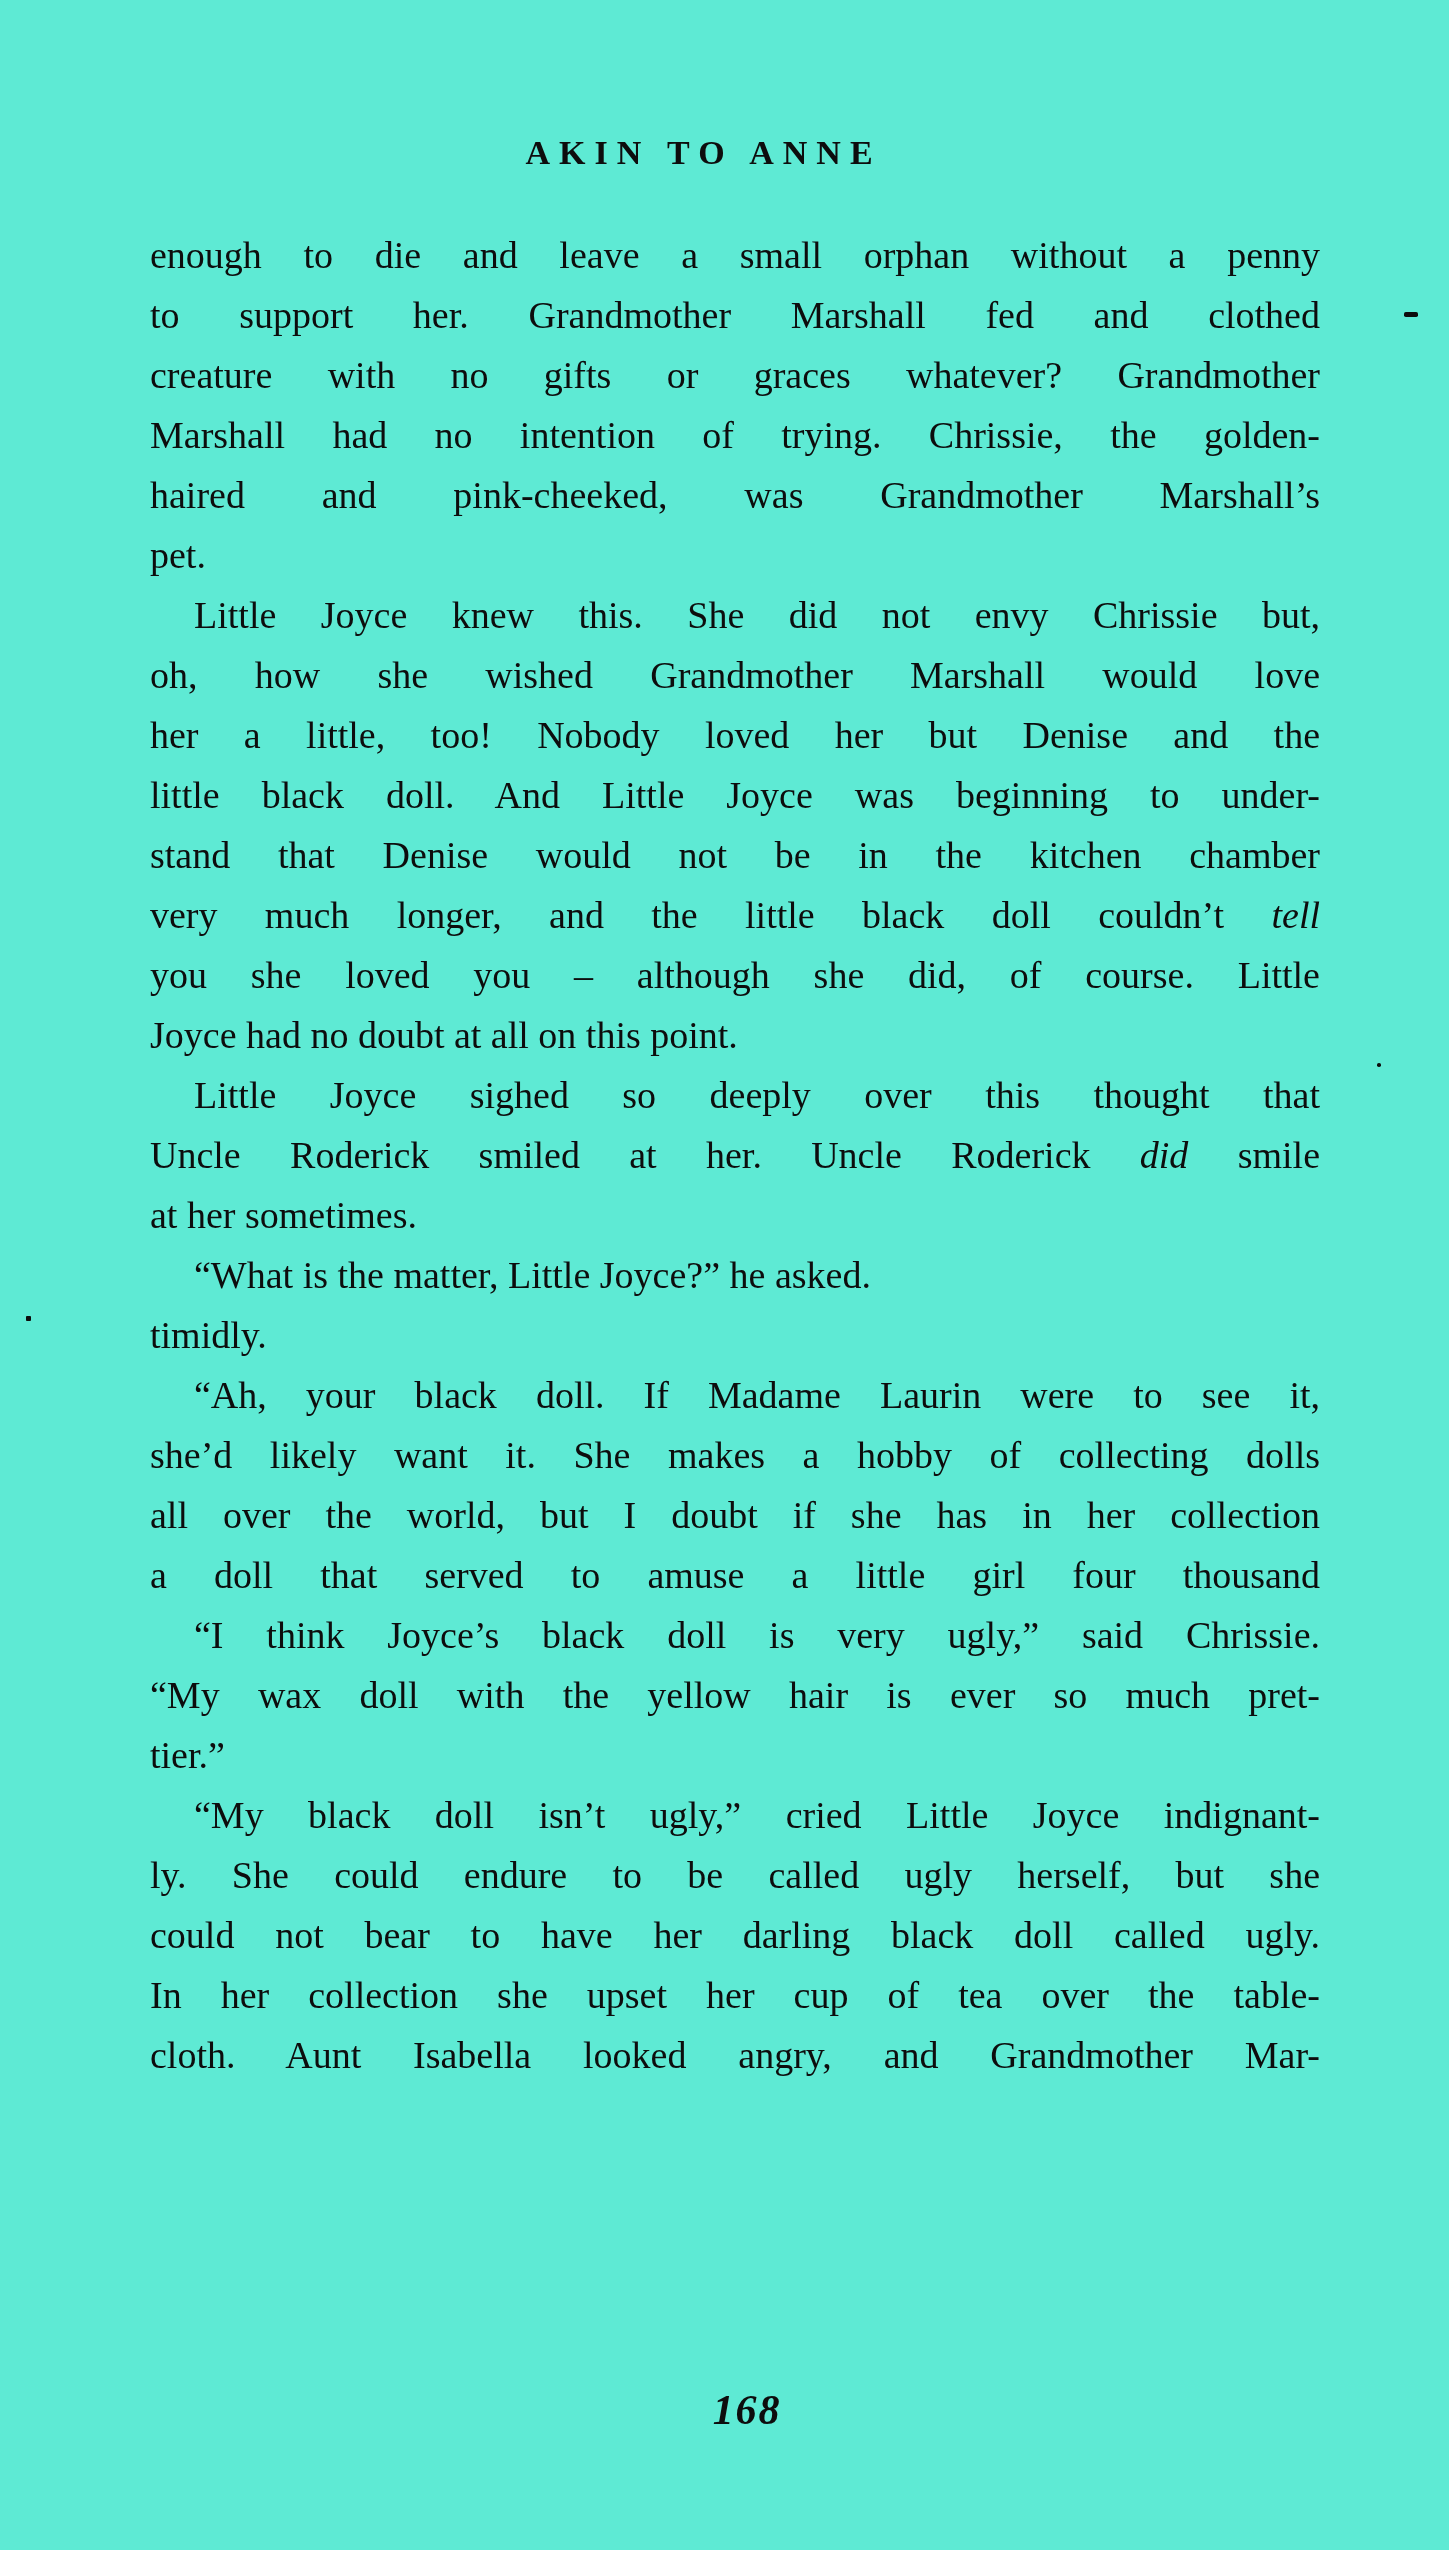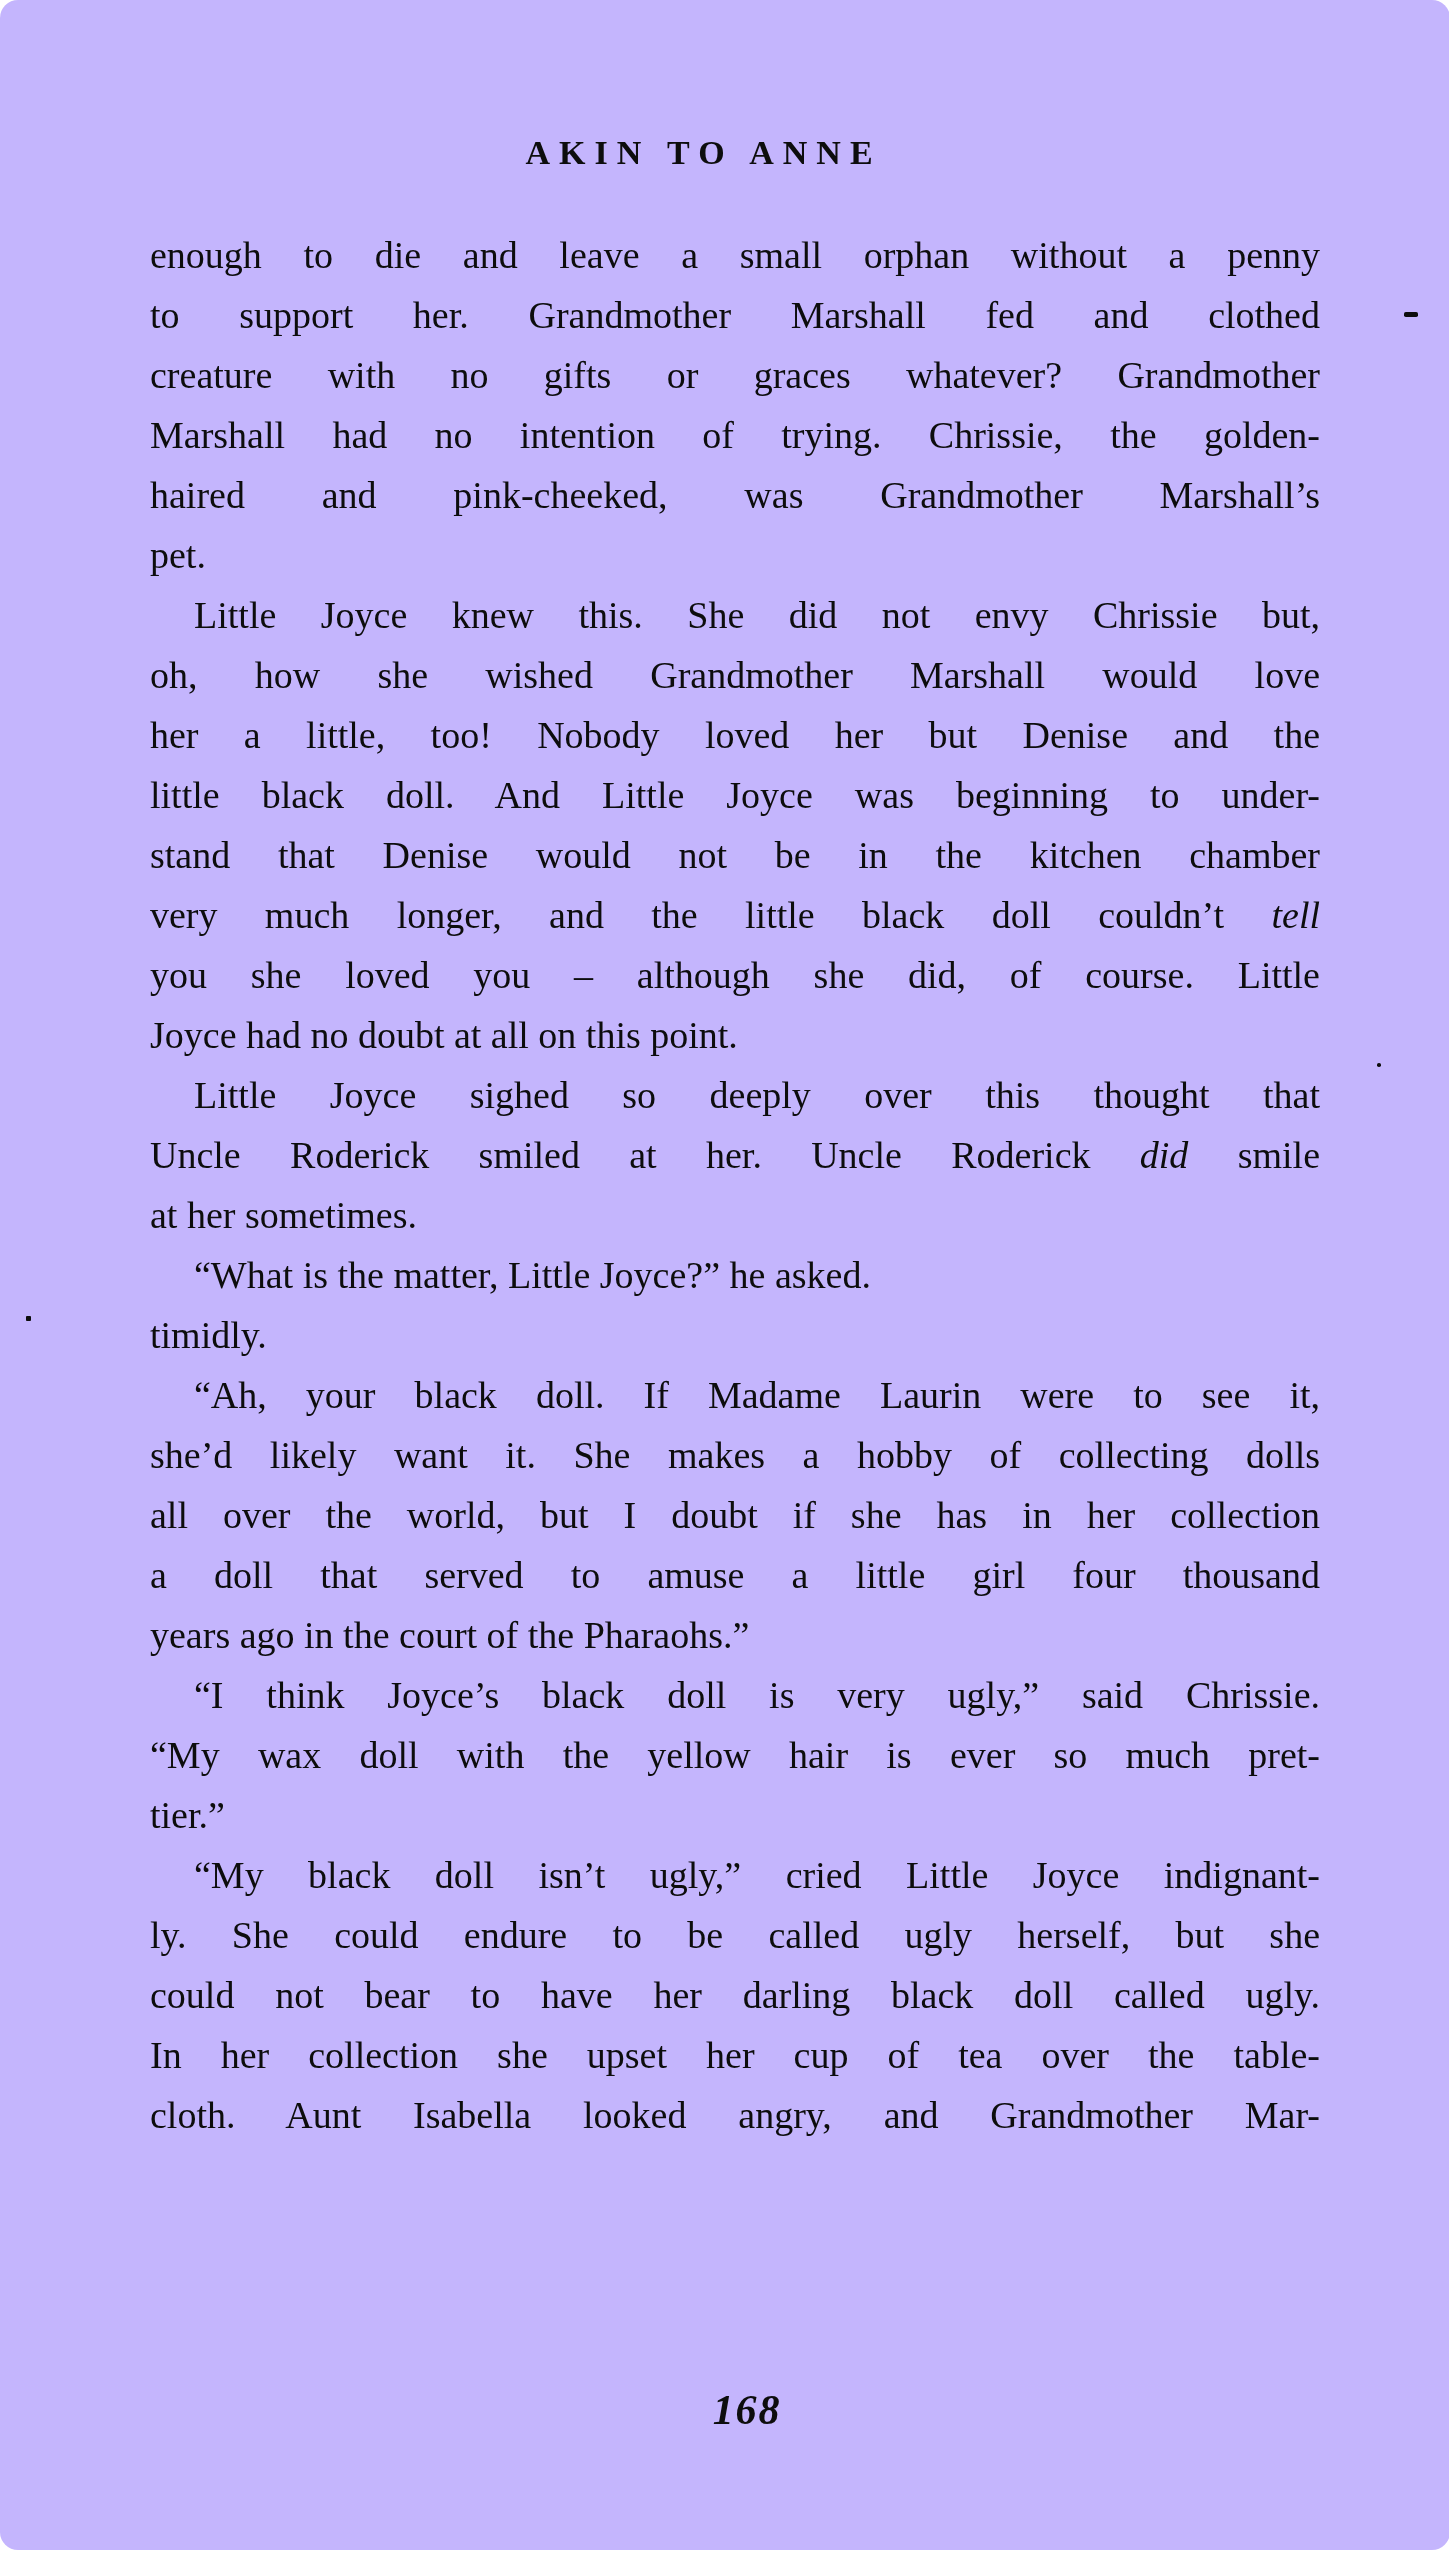--- a/index.html
+++ b/index.html
@@ -4,25 +4,24 @@
 <style>
   html, body {
     margin: 0;
     padding: 0;
     background: #ffffff;
   }
   .page {
     position: relative;
     width: 1450px;
     height: 2550px;
-    background: #c4b5fd;
+    background: #5eead4;
     color: #0d0d0d;
     font-family: "Liberation Serif", "DejaVu Serif", serif;
     overflow: hidden;
-    border-radius: 18px;
   }
   .running-head {
     position: absolute;
     top: 134px;
     left: 0;
     width: 1407px;
     text-align: center;
     font-size: 34px;
     font-weight: bold;
     letter-spacing: 9px;
@@ -119,21 +118,20 @@
       <div class="line last">Joyce had no doubt at all on this point.</div>
       <div class="line indent">Little Joyce sighed so deeply over this thought that</div>
       <div class="line">Uncle Roderick smiled at her. Uncle Roderick <em>did</em> smile</div>
       <div class="line last">at her sometimes.</div>
       <div class="line indent last">“What is the matter, Little Joyce?” he asked.</div>
       <div class="line last">timidly.</div>
       <div class="line indent">“Ah, your black doll. If Madame Laurin were to see it,</div>
       <div class="line">she’d likely want it. She makes a hobby of collecting dolls</div>
       <div class="line">all over the world, but I doubt if she has in her collection</div>
       <div class="line">a doll that served to amuse a little girl four thousand</div>
-      <div class="line last">years ago in the court of the Pharaohs.”</div>
       <div class="line indent">“I think Joyce’s black doll is very ugly,” said Chrissie.</div>
       <div class="line">“My wax doll with the yellow hair is ever so much pret-</div>
       <div class="line last">tier.”</div>
       <div class="line indent">“My black doll isn’t ugly,” cried Little Joyce indignant-</div>
       <div class="line">ly. She could endure to be called ugly herself, but she</div>
       <div class="line">could not bear to have her darling black doll called ugly.</div>
       <div class="line">In her collection she upset her cup of tea over the table-</div>
       <div class="line">cloth. Aunt Isabella looked angry, and Grandmother Mar-</div>
     </div>
 

